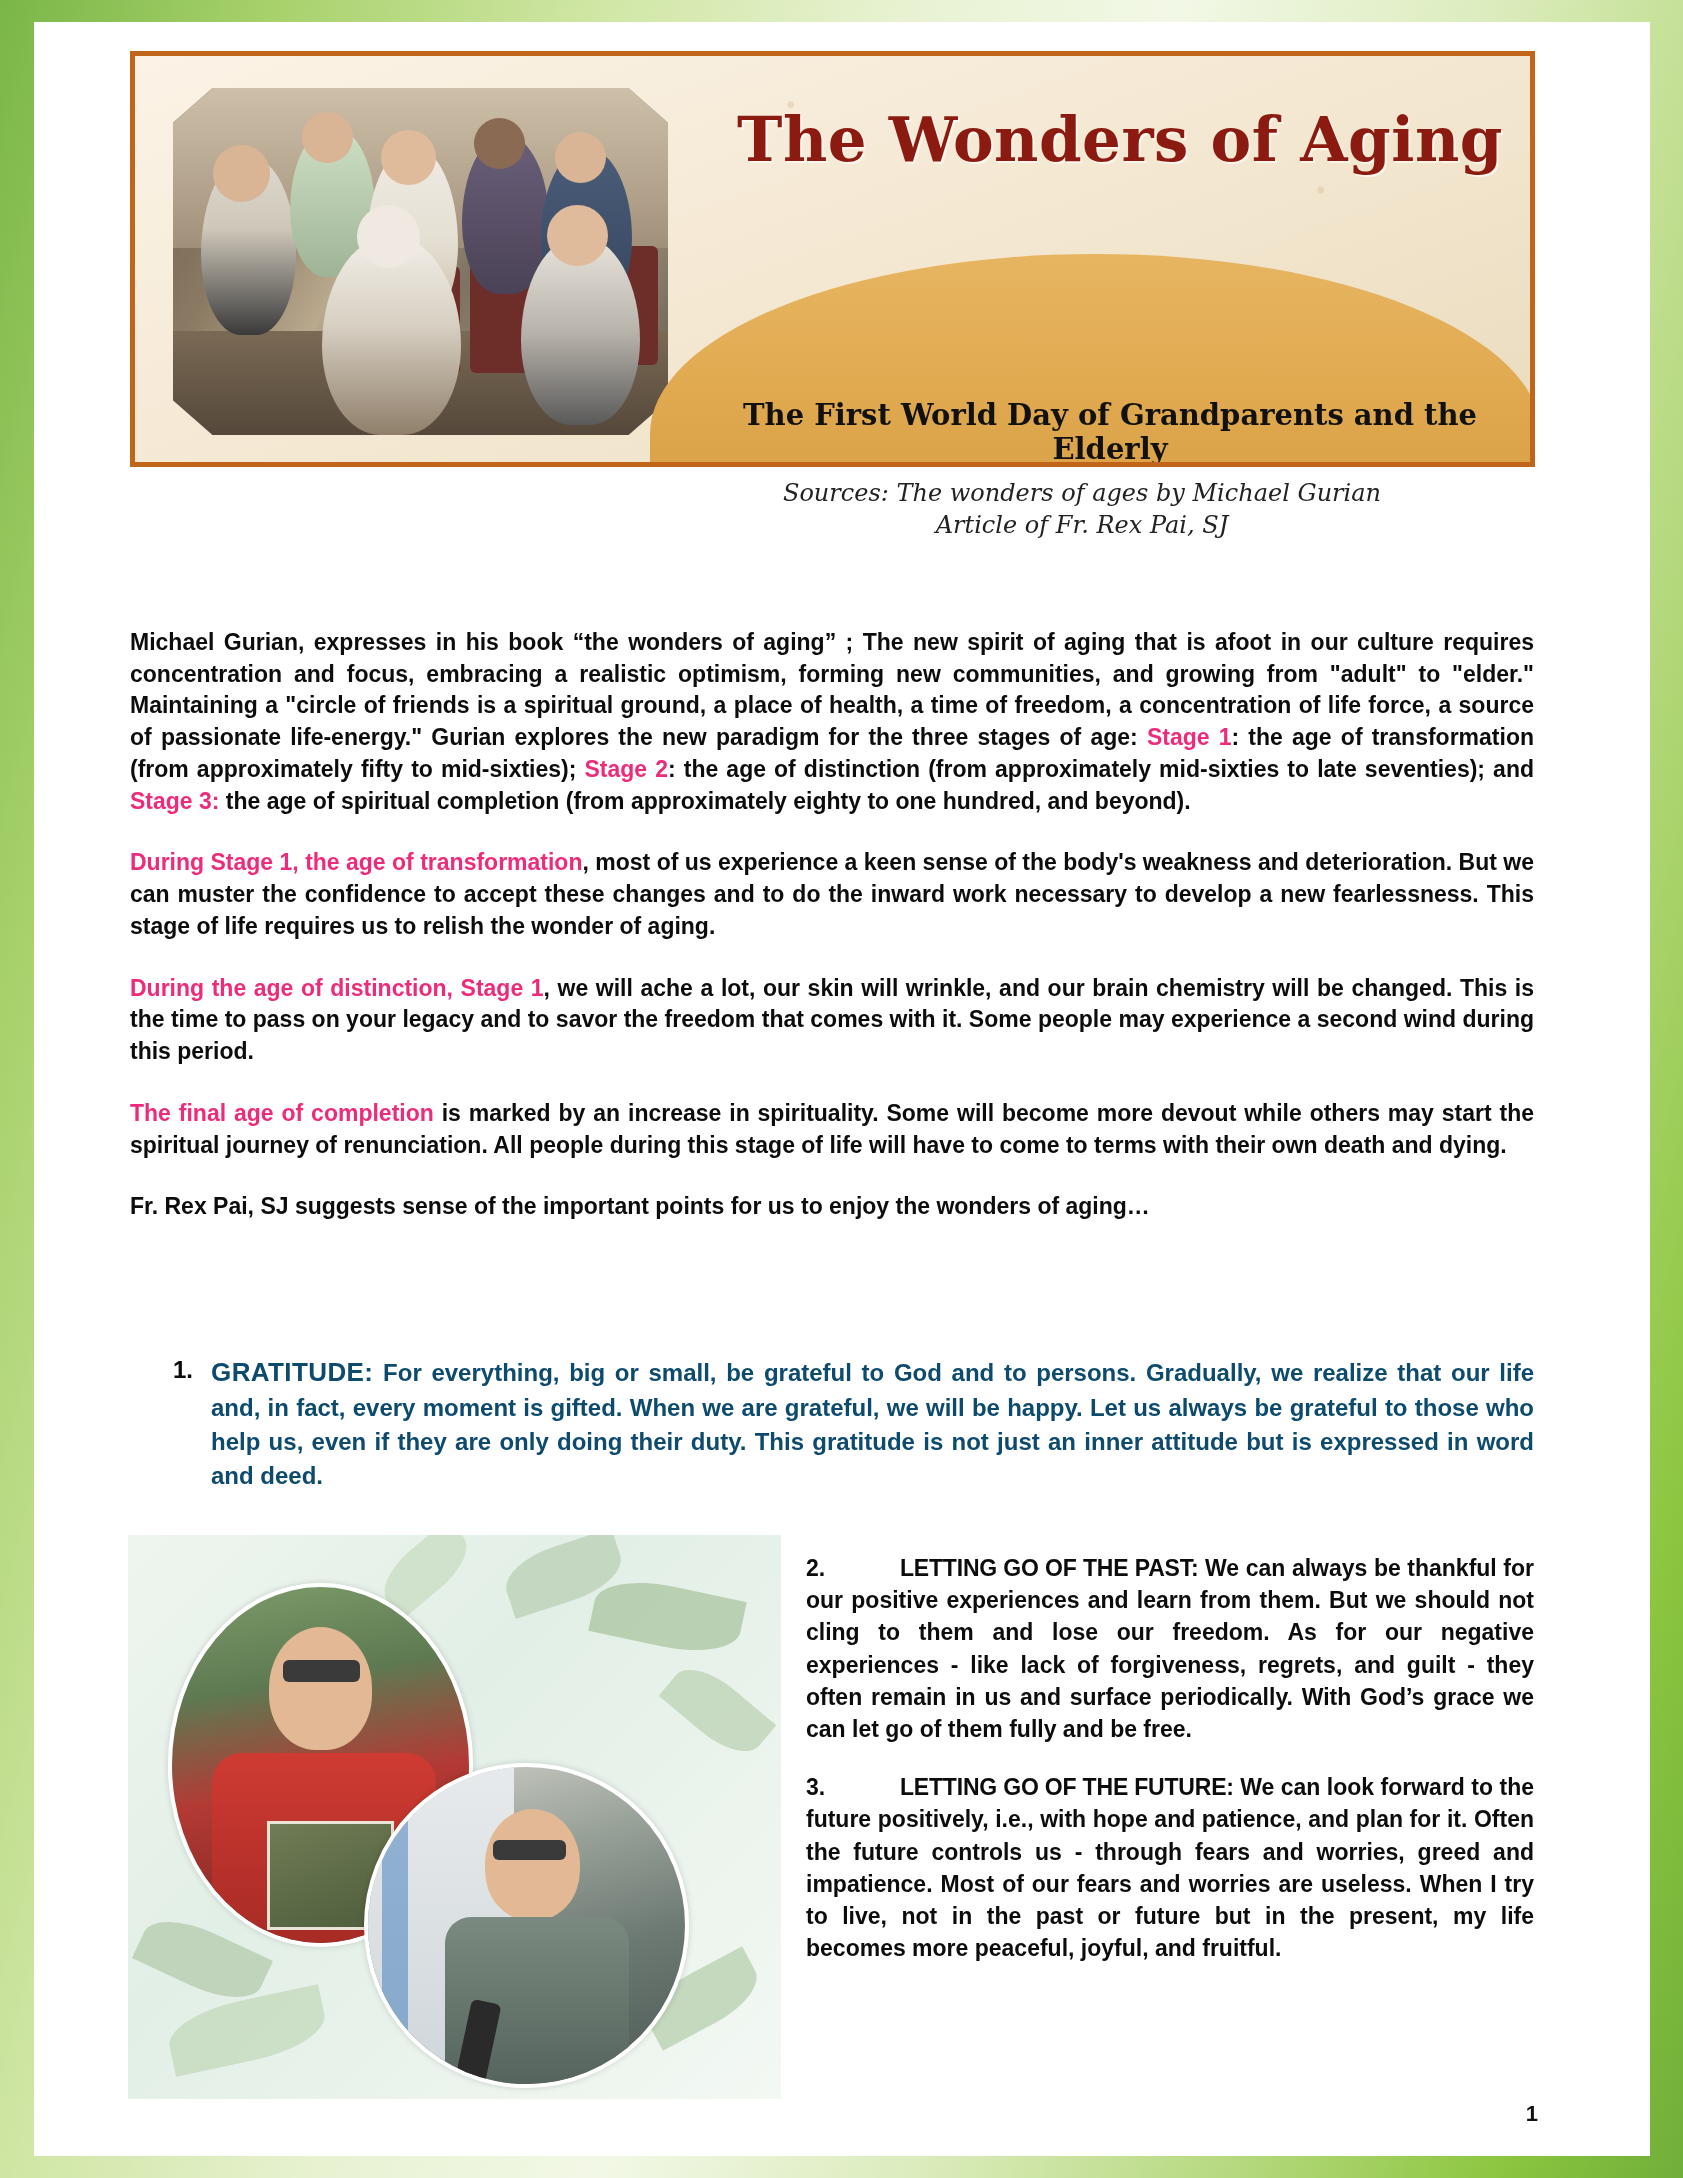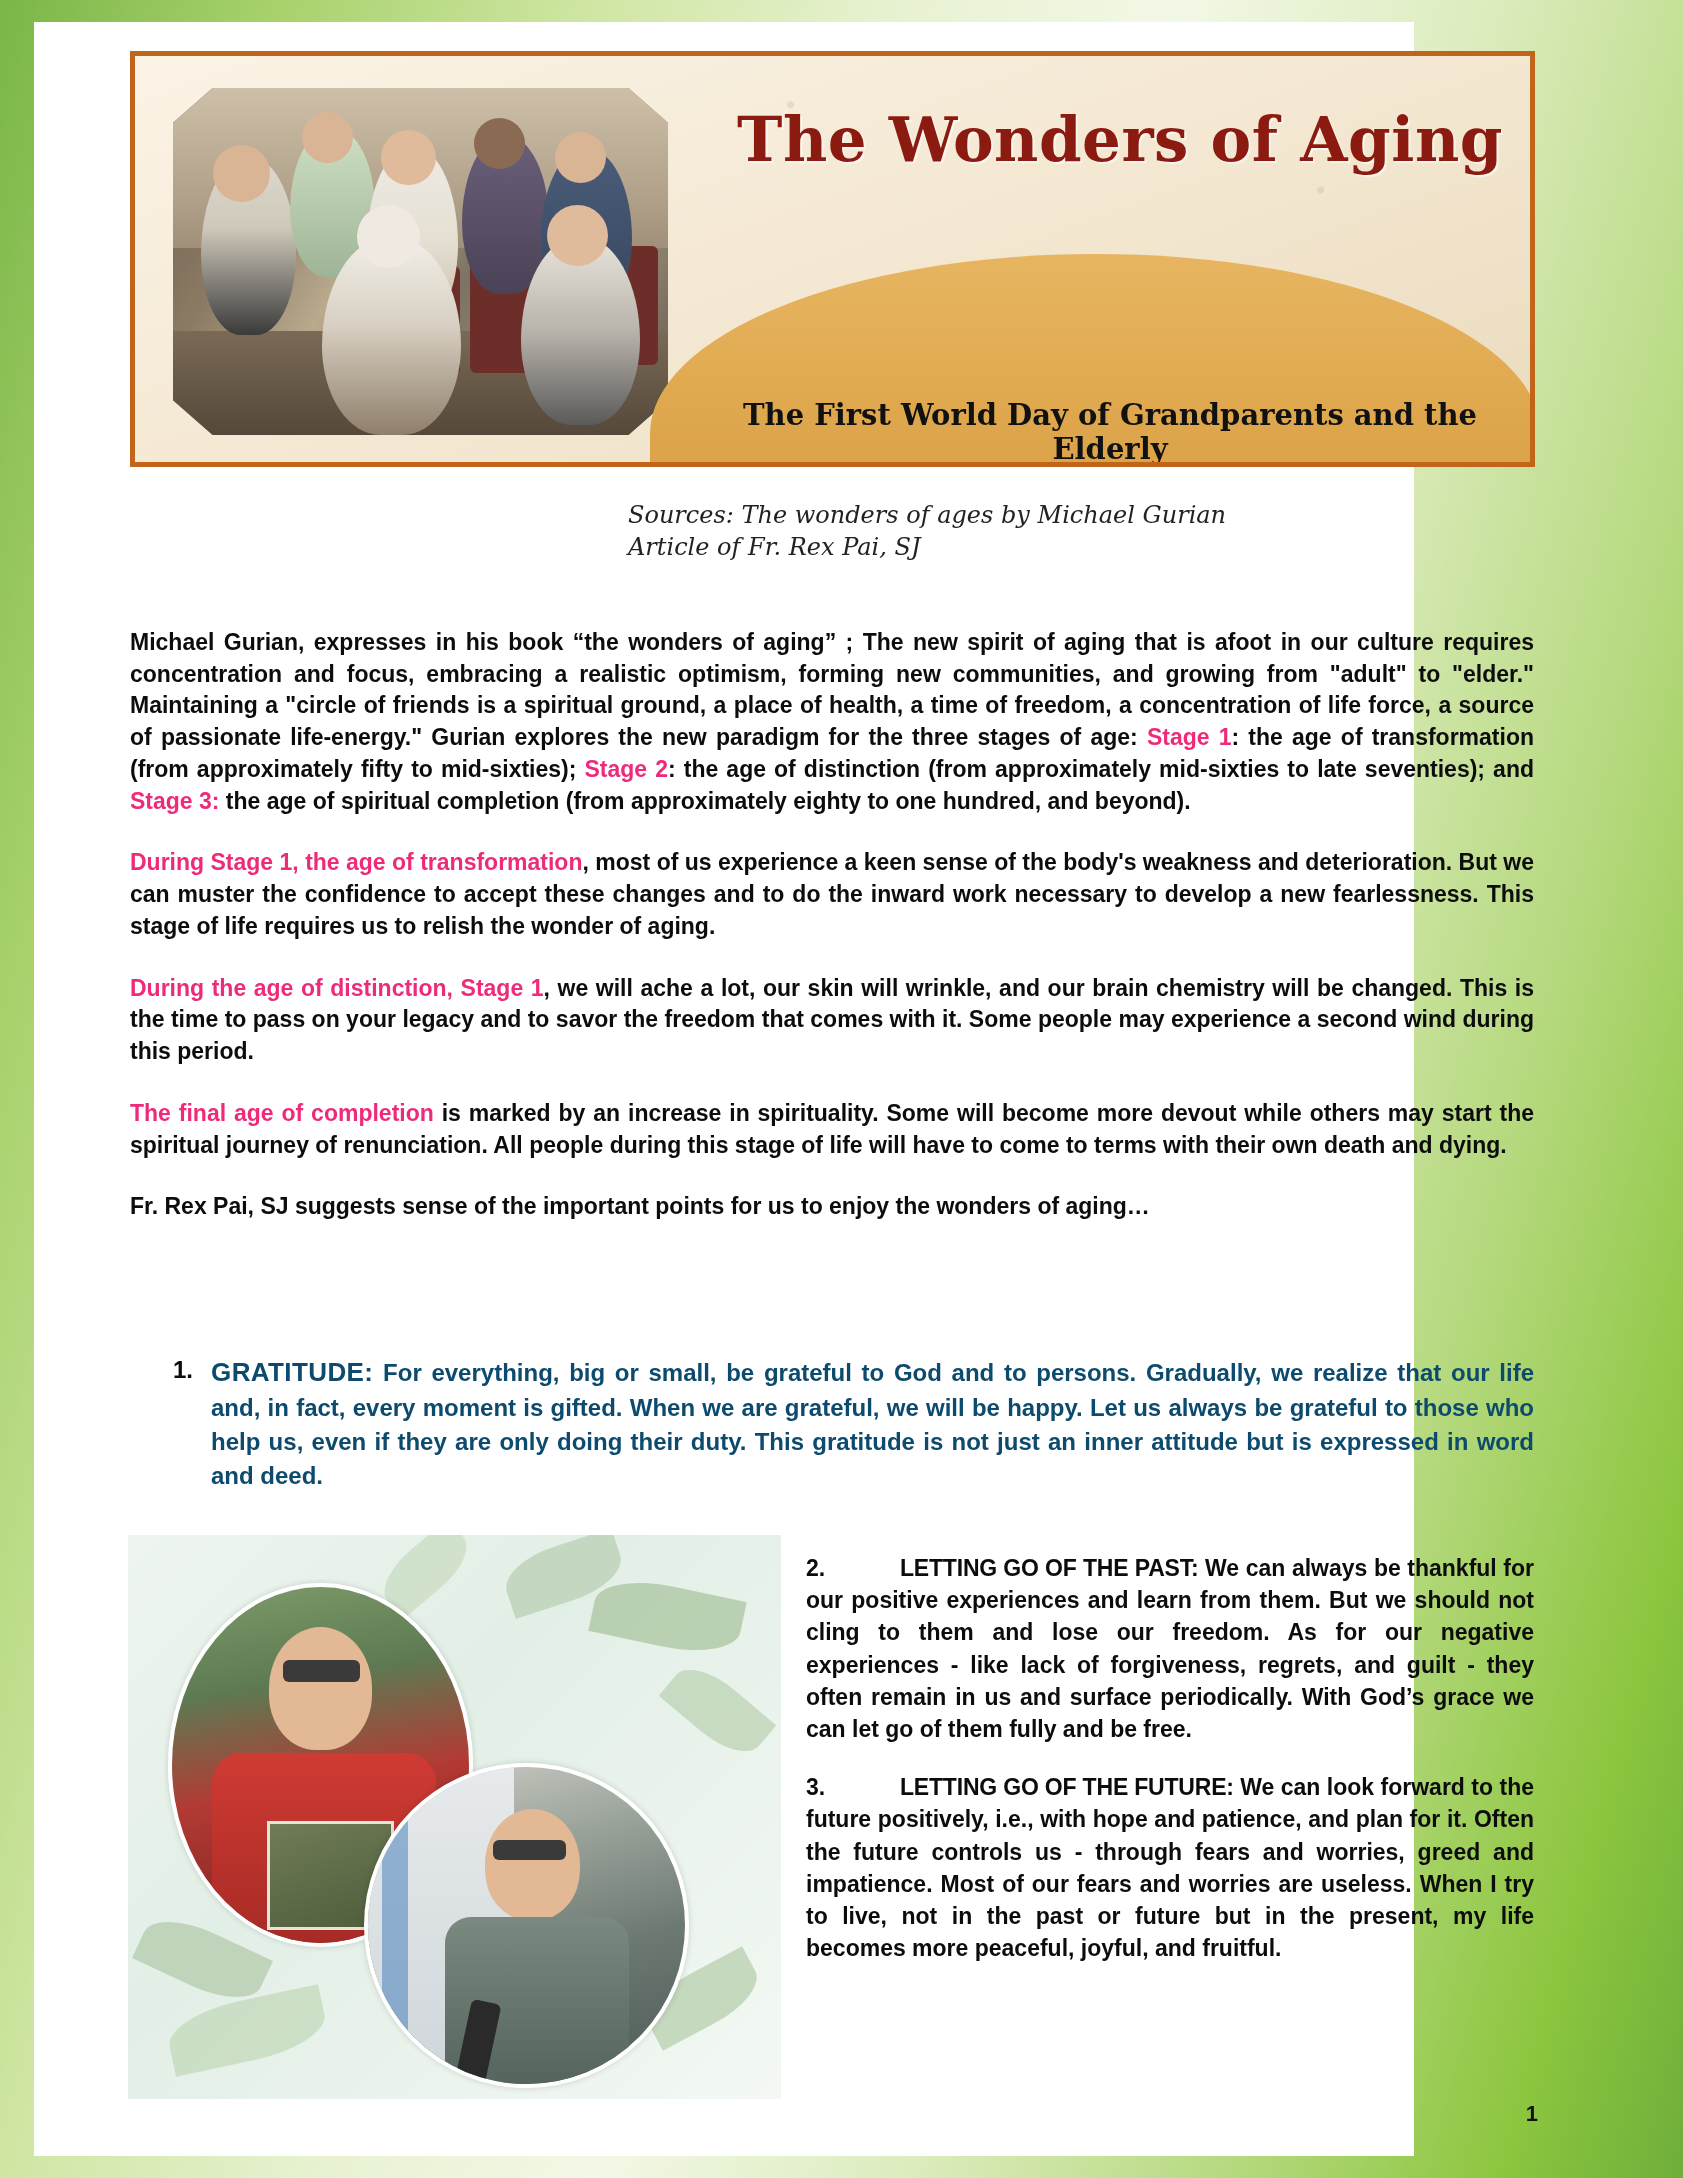--- a/index.html
+++ b/index.html
@@ -20,21 +20,21 @@
     position: absolute;
     left: 0; top: 0;
     width: 1683px;
     height: 2178px;
     background: linear-gradient(105deg, #7ab648 0%, #a7d16b 12%, #cfe6a3 26%, #e8f2d2 40%, #f2f8e6 52%, #dcecbd 66%, #b6d97f 80%, #8cc63f 92%, #6fae3a 100%);
     box-sizing: border-box;
   }
   .page-inner {
     position: absolute;
     left: 34px; top: 22px;
-    width: 1380px;
+    width: 1616px;
     height: 2134px;
     background: #ffffff;
     box-sizing: border-box;
   }
 
   
   .banner {
     position: absolute;
     left: 96px;
     top: 29px;
@@ -134,27 +134,26 @@
     font-size: 29px;
     color: #111111;
   }
 
   
   .sources {
     position: absolute;
     left: 594px;
     top: 455px;
     width: 908px;
-    text-align: left;
+    text-align: center;
     font-family: "DejaVu Serif", serif;
     font-style: italic;
     font-size: 24px;
     color: #222222;
     line-height: 1.35;
-    margin-top: 22px;
   }
 
   
   .body-col {
     position: absolute;
     left: 96px;
     top: 597px;
     width: 1404px;
   }
   p.para {

